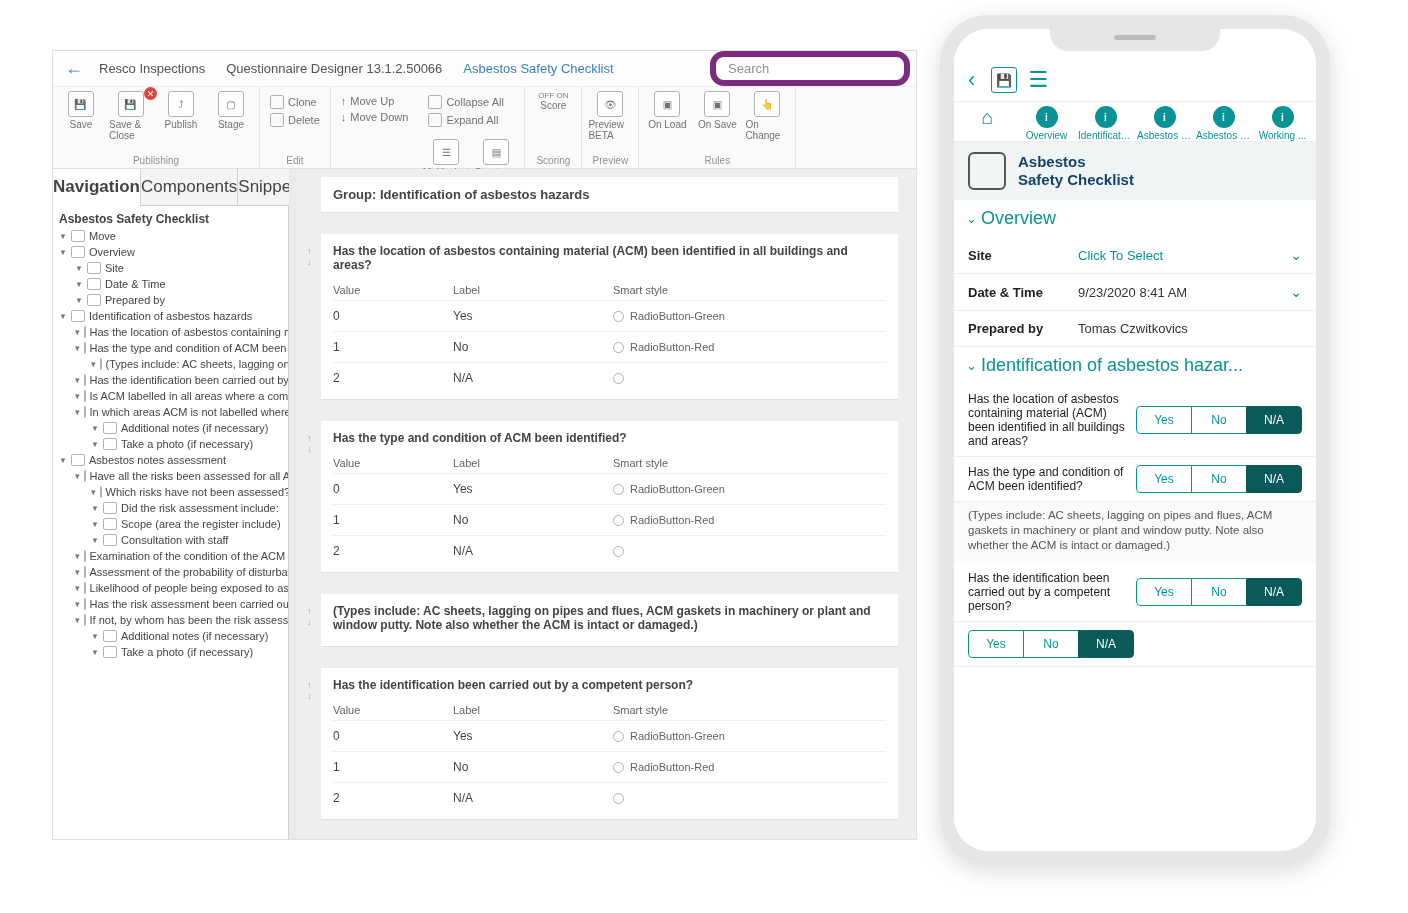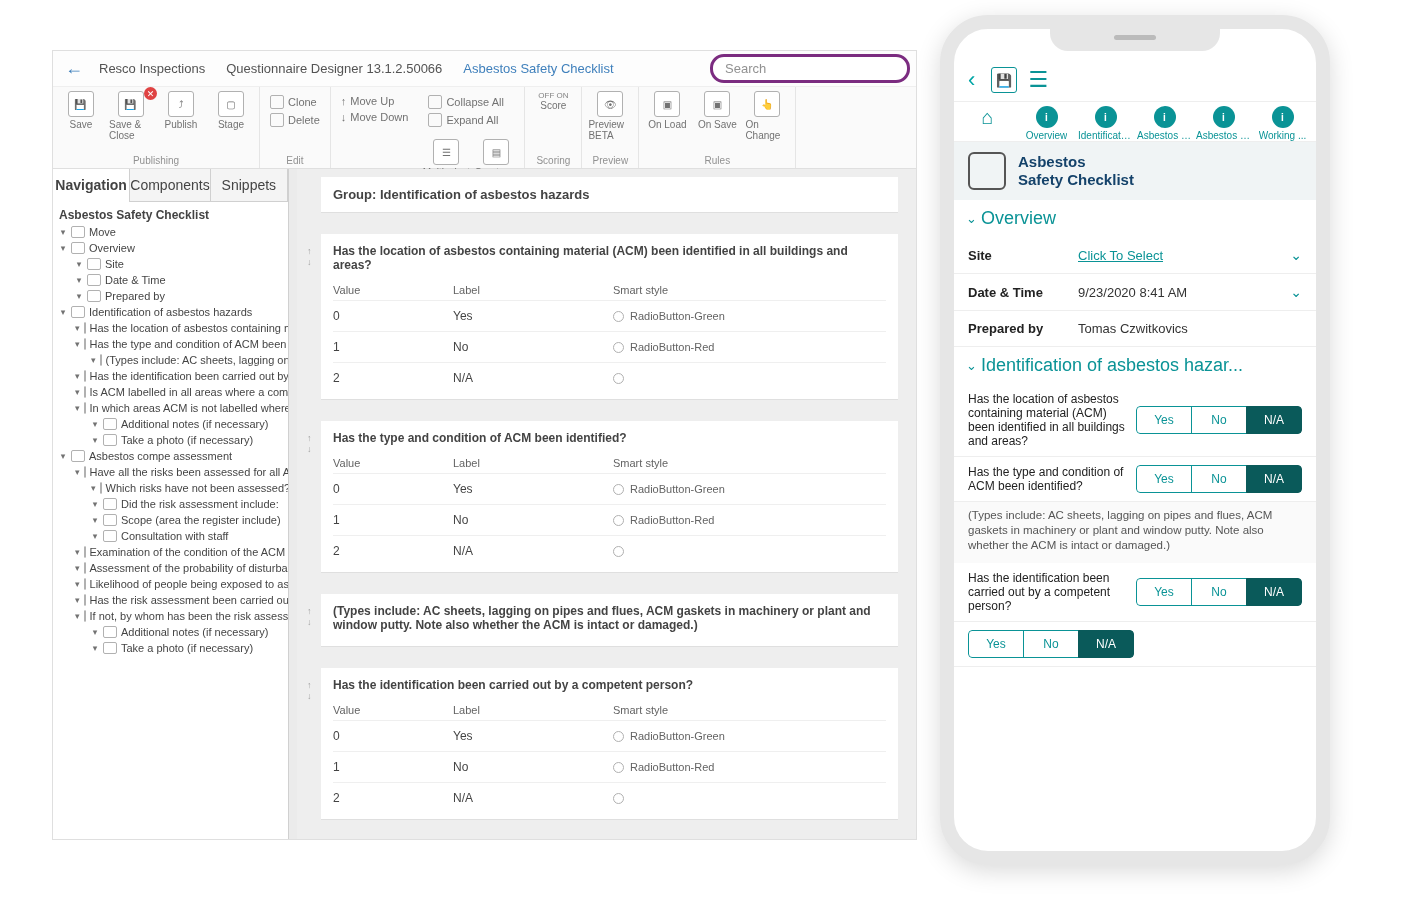--- a/index.html
+++ b/index.html
@@ -22,34 +22,34 @@
   background: #fdfdfd;
   border: 1px solid #ddd;
   opacity: 0.92;
   filter: blur(0.2px);
 }
 .topbar { display: flex; align-items: center; height: 36px; border-bottom: 1px solid #eee; padding: 0 6px; gap: 10px; }
 .back-arrow { font-size: 18px; color: #2e75b6; margin: 0 6px; }
 .breadcrumb { display: flex; gap: 21px; align-items: center; color: #444; flex: 1; }
 .bc-item { white-space: nowrap; }
 .bc-active { color: #2e75b6; font-weight: 500; }
-.searchbox { flex: 0 0 200px; border: 3px solid #701a75; border-radius: 14px; padding: 4px 12px; color: #888; background: #fff; }
+.searchbox { flex: 0 0 200px; border: 6px solid #701a75; border-radius: 14px; padding: 4px 12px; color: #888; background: #fff; }
 .ribbon { display: flex; height: 82px; border-bottom: 1px solid #ddd; background: #fafafa; }
 .rbgroup { border-right: 1px solid #e3e3e3; padding: 4px 6px 0 6px; display: flex; flex-direction: column; justify-content: space-between; }
 .rbgroup .btns { display: flex; gap: 6px; }
 .rbbtn { display: flex; flex-direction: column; align-items: center; width: 44px; font-size: 10px; color: #666; position: relative; }
 .rbbtn .ico { width: 26px; height: 26px; border: 1px solid #aaa; border-radius: 3px; margin-bottom: 2px; background: #fff; display:flex;align-items:center;justify-content:center;}
 .rbgroup .gname { font-size: 10px; color: #888; text-align: center; padding: 2px 0; }
 .rbtxtcol { display: flex; flex-direction: column; gap: 4px; font-size: 11px; color: #666; padding: 4px 4px; }
 .rbtxtcol div { display: flex; align-items: center; gap: 4px; }
 .smallico { display: inline-block; width: 14px; height: 14px; border: 1px solid #aaa; border-radius: 2px; }
 .body { display: flex; height: calc(100% - 118px); }
 .nav { width: 236px; border-right: 1px solid #ccc; background: #fff; display: flex; flex-direction: column; }
 .navtabs { display: flex; }
-.navtab { flex: 1; text-align: center; padding: 8px 0; font-size: 14px; background: #f3f3f3; border-right: 1px solid #ccc; border-bottom: 1px solid #ccc;}
+.navtab { flex: 1; text-align: center; padding: 8px 0; font-size: 17px; background: #f3f3f3; border-right: 1px solid #ccc; border-bottom: 1px solid #ccc;}
 .navtab.active { background: #fff; font-weight: bold; border-bottom: none;}
 .navtitle { font-weight: bold; font-size: 12px; padding: 6px 6px 2px; }
 .tree { overflow-y: auto; flex: 1; font-size: 11px; color: #333; }
 .tn { display: flex; align-items: center; gap: 4px; padding: 2px 4px; white-space: nowrap; overflow: hidden; text-overflow: ellipsis; }
 .tn .tog { color: #666; font-size: 9px; width: 8px; display:inline-block; text-align:center;}
 .tn .ic { width: 14px; height: 12px; border: 1px solid #aaa; background: #fff; border-radius:2px; }
 .tn.in1 { padding-left: 6px; }
 .tn.in2 { padding-left: 22px; }
 .tn.in3 { padding-left: 38px; }
 .resizer { width: 8px; background: #eaeaea; }
@@ -89,21 +89,21 @@
 .ptab.home .circ { background:none; color:#0a9396; font-size:20px;}
 .ptab span { white-space:nowrap; overflow:hidden; text-overflow:ellipsis; max-width:100%;}
 .psection-title { display:flex; align-items:center; gap:4px; padding:8px 12px; color:#0a9396; font-size:18px;}
 .psection-title .chev { font-size:13px; color:#0a9396;}
 .hero { display:flex; align-items:center; gap:12px; padding:10px 14px; background:#f0f4f5;}
 .hero .hic { width:38px;height:38px;border:2px solid #555;border-radius:6px; position:relative;}
 .hero .htxt { color:#14426a; font-weight:600; font-size:15px; line-height:1.2;}
 .pfields .row { display:flex; align-items:center; justify-content:space-between; padding:10px 14px; border-bottom:1px solid #eee; font-size:13px;}
 .pfields .row .lab { color:#222; font-weight:600; flex:0 0 110px;}
 .pfields .row .val { flex:1; color:#333;}
-.pfields .row .val.link { color:#0a9396; text-decoration:underline;}
+.pfields .row .val.link { color:#0a9396; }
 .pfields .row .chev2 { color:#0a9396; font-size:14px; margin-left:8px;}
 .pqs { display:flex; flex-direction:column;}
 .pq { display:flex; align-items:center; padding:8px 14px; border-bottom:1px solid #eee; gap:8px;}
 .pq .qt { flex:1; font-size:12px; color:#222;}
 .seggrp { display:flex; border-radius:4px; overflow:hidden;}
 .seg { font-size:12px; width:56px; text-align:center; padding:6px 0; border:1px solid #0a9396; color:#0a9396; background:#fff; margin-left:-1px;}
 .seg:first-child { border-top-left-radius:4px; border-bottom-left-radius:4px; margin-left:0;}
 .seg:last-child { border-top-right-radius:4px; border-bottom-right-radius:4px;}
 .seg.sel { background:#0a5a5a; color:#fff; border-color:#0a5a5a;}
 .pnote { font-size:11.5px; color:#555; padding:6px 14px 10px; line-height:1.3; background:#fafafa;}
@@ -308,21 +308,21 @@
             <span>Additional notes (if necessary)</span>
           </div>
           <div class="tn in3">
             <span class="tog">▾</span>
             <span class="ic"></span>
             <span>Take a photo (if necessary)</span>
           </div>
           <div class="tn in1">
             <span class="tog">▾</span>
             <span class="ic"></span>
-            <span>Asbestos compe assessment</span>
+            <span>Asbestos notes assessment</span>
           </div>
           <div class="tn in2">
             <span class="tog">▾</span>
             <span class="ic"></span>
             <span>Have all the risks been assessed for all AC.</span>
           </div>
           <div class="tn in3">
             <span class="tog">▾</span>
             <span class="ic"></span>
             <span>Which risks have not been assessed?</span>

